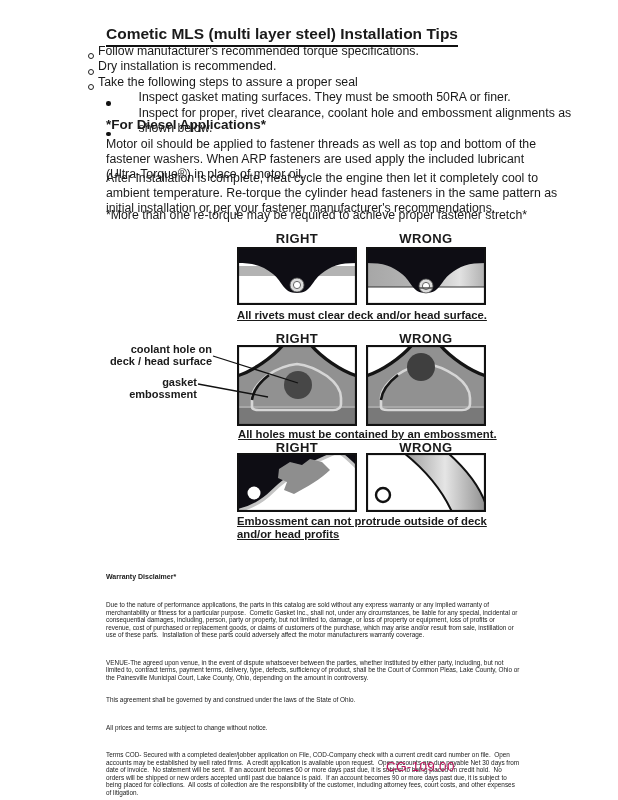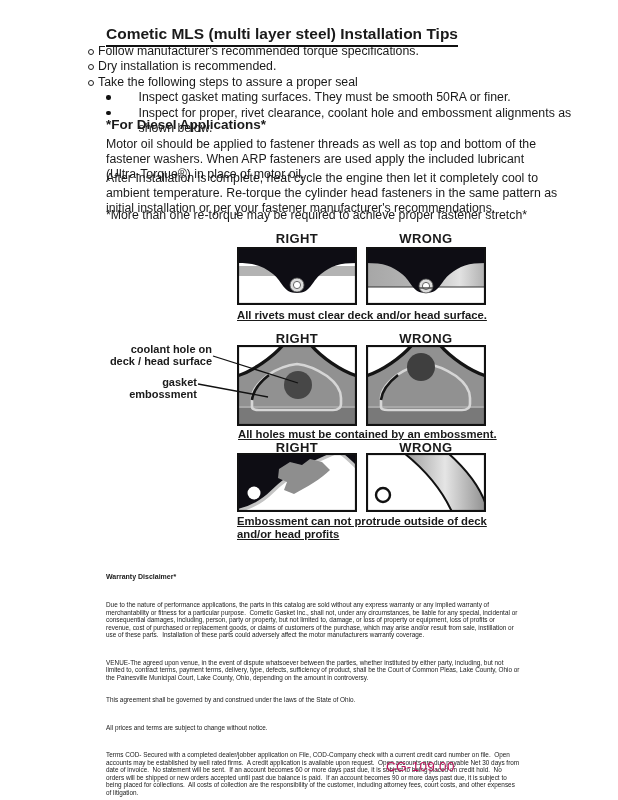--- a/index.html
+++ b/index.html
@@ -6,21 +6,21 @@
   .page{
     position:relative;width:618px;height:800px;background:#ffffff;overflow:hidden;
     font-family:"Liberation Sans", sans-serif;color:#1a1a1a;
   }
   .abs{position:absolute;}
   .title{
     left:106px;top:18px;font-size:15.5px;font-weight:700;
     border-bottom:2px solid #111;padding-bottom:2px;white-space:nowrap;margin-top:7px;
   }
   .bullets{left:88px;top:44px;width:510px;}
-  .b-row{display:flex;align-items:flex-start;font-size:12.3px;line-height:15.4px;}
+  .b-row{display:flex;align-items:flex-end;font-size:12.3px;line-height:15.4px;}
   .b-row.sub{margin-left:18px;gap:24px;}
   .ring{
     flex:0 0 auto;width:4px;height:4px;border:1.2px solid #222;border-radius:50%;
     margin:5px 4px 0 0;
   }
   .dot{
     flex:0 0 auto;width:4.5px;height:4.5px;background:#111;border-radius:50%;
     margin:5px 4px 0 0;
   }
   .diesel-heading{left:106px;top:117px;font-size:13.5px;font-weight:700;}

